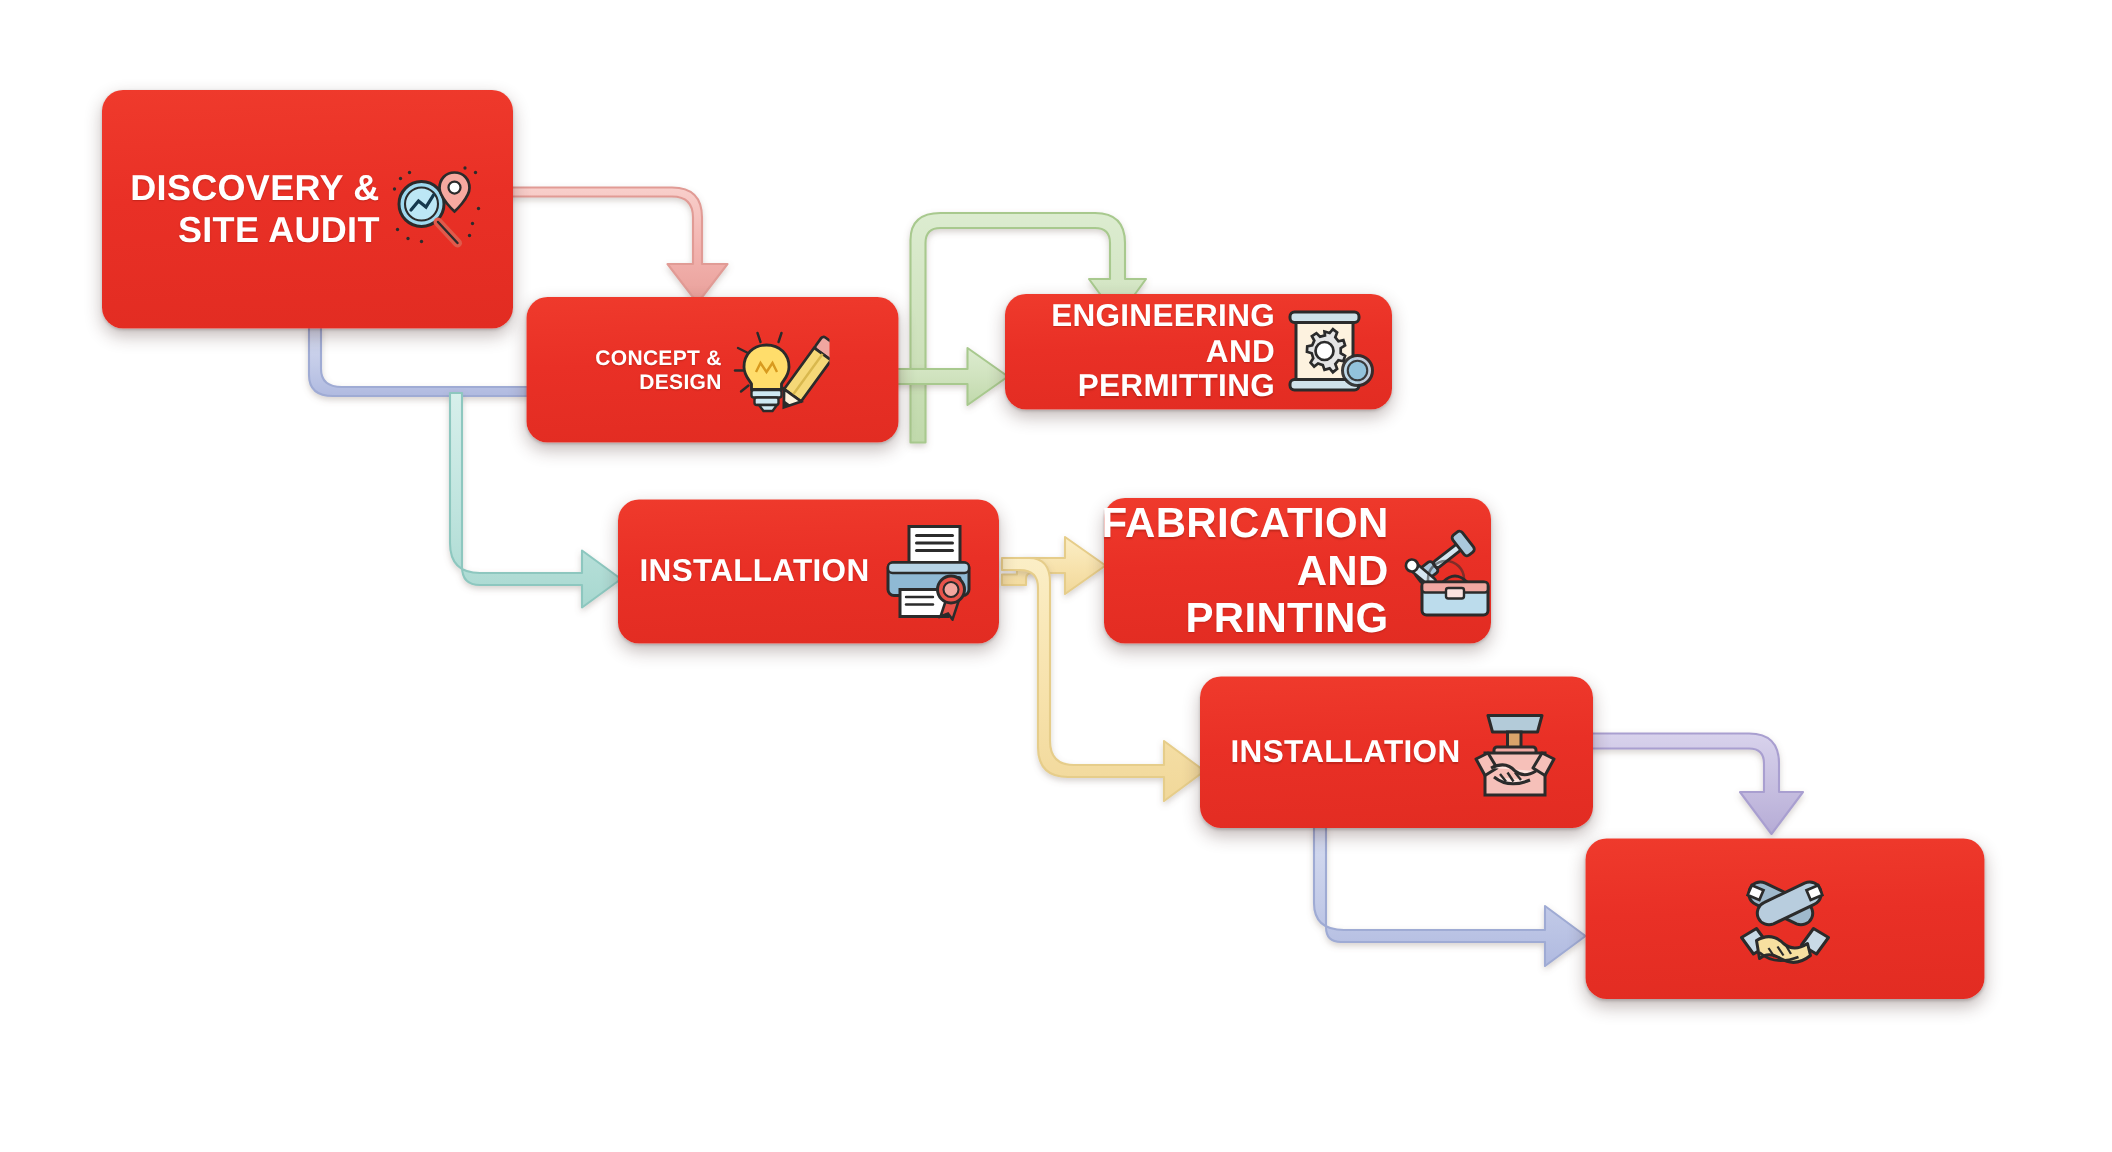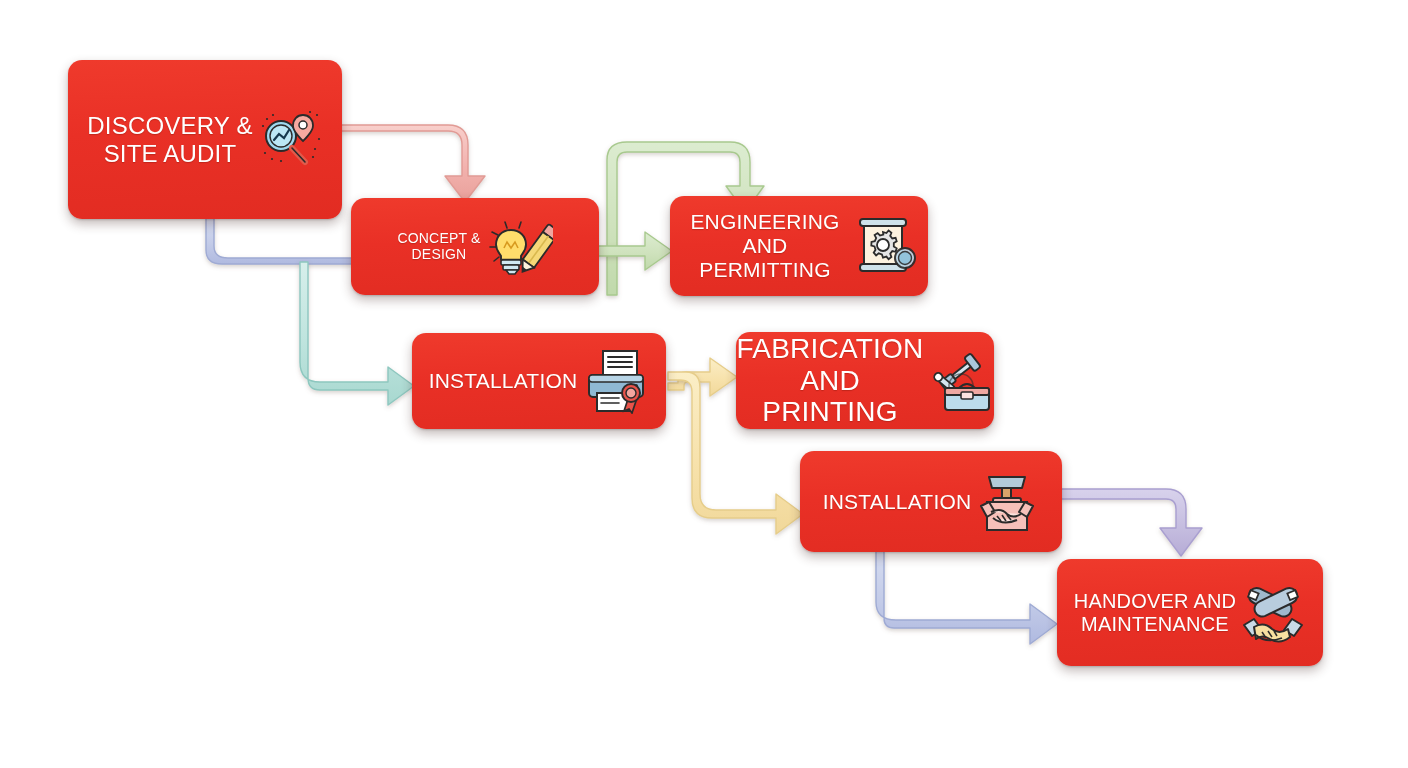--- a/index.html
+++ b/index.html
@@ -29,24 +29,24 @@
   }
   .node-inner{
     display:flex;
     align-items:center;
     justify-content:center;
     gap:4px;
     width:100%;
   }
   .node-label{
     color:#ffffff;
-    font-weight:400;
+    font-weight:700;
     letter-spacing:.2px;
     line-height:1.14;
-    text-align:center;
+    text-align:right;
     text-shadow:0 1px 1px rgba(120,20,10,.35);
     white-space:pre-line;
     flex:0 1 auto;
   }
   .node-icon{flex:0 0 auto;display:block;}
 
   
   #node-discovery .node-label{font-size:24px;}
   #node-concept   .node-label{font-size:14px;}
   #node-engineering .node-label{font-size:21px;}
@@ -227,21 +227,21 @@
           <rect x="46" y="6" width="14" height="10" rx="2" fill="#f0a6a0" stroke="#2b2b2b" stroke-width="1.8"></rect>
           <rect x="46" y="16" width="14" height="34" fill="#f5d877" stroke="#2b2b2b" stroke-width="1.8"></rect>
           <line x1="53" y1="16" x2="53" y2="50" stroke="#d8b84e" stroke-width="1.6"></line>
           <path d="M46 50 l7 10 l7 -10 Z" fill="#fdf3dc" stroke="#2b2b2b" stroke-width="1.8"></path>
           <path d="M50 56 l3 4 l3 -4 Z" fill="#2b2b2b"></path>
         </g>
       </svg>
     </div>
   </div>
 
-  <div class="node" id="node-engineering" style="left:670px;top:196px;width:258px;height:100px;">
+  <div class="node" id="node-engineering" style="left:670px;top:196px;width:258px;height:77px;">
     <div class="node-inner">
       <div class="node-label">ENGINEERING
 AND PERMITTING</div>
       <svg class="node-icon" width="64" height="62" viewBox="0 0 64 62">
         <rect x="10" y="8" width="38" height="44" fill="#fdf2df" stroke="#2b2b2b" stroke-width="2"></rect>
         <rect x="6" y="4" width="46" height="7" rx="3" fill="#cfe2ea" stroke="#2b2b2b" stroke-width="2"></rect>
         <rect x="6" y="49" width="46" height="7" rx="3" fill="#cfe2ea" stroke="#2b2b2b" stroke-width="2"></rect>
         <g fill="#e5e5e5" stroke="#2b2b2b" stroke-width="1.8">
           <path d="M29 17 l3.4 1 l2.2 -2.6 l2.8 2.3 l-1.2 3.2 l2.1 2.6 l3.3 -0.7 l1.1 3.5 l-2.9 1.8 l0 3.4 l2.9 1.8 l-1.1 3.5 l-3.3 -0.7 l-2.1 2.6 l1.2 3.2 l-2.8 2.3 l-2.2 -2.6 l-3.4 1 l-1.1 -3.2 l-3.2 -1.1 l-2.6 2.1 l-2.4 -2.7 l1.8 -2.9 l-1 -3.3 l-3.2 -1 l0.2 -3.6 l3.3 -0.7 l1.4 -3.1 l-1.6 -3 l3 -2 l2.4 2.4 l3.3 -0.9 Z"></path>
           <circle cx="29" cy="30" r="6" fill="#ffffff"></circle>
@@ -316,22 +316,20 @@
           <line x1="22" y1="48" x2="26" y2="53"></line>
             <line x1="27" y1="47" x2="31" y2="53"></line>
           <line x1="32" y1="47" x2="36" y2="52"></line>
         </g>
       </svg>
     </div>
   </div>
 
   <div class="node" id="node-handover" style="left:1057px;top:559px;width:266px;height:107px;">
     <div class="node-inner">
-      <div class="node-label">HANDOVER AND
-MAINTENANCE</div>
       <svg class="node-icon" width="66" height="68" viewBox="0 0 66 68">
         <g transform="rotate(-22 33 26)">
           <path d="M18 4 c-5 3 -6 9 -2 13 l20 22 c3 3 8 3 11 0 c3 -3 3 -8 0 -11 L27 6 c-3 -3 -6 -3 -9 -2 Z" fill="#9fb9cc" stroke="#2b2b2b" stroke-width="2"></path>
           <path d="M18 4 l6 6 l-5 5 l-6 -6 Z" fill="#ffffff" stroke="#2b2b2b" stroke-width="1.8"></path>
         </g>
         <g transform="rotate(22 33 26)">
           <path d="M48 4 c5 3 6 9 2 13 L30 39 c-3 3 -8 3 -11 0 c-3 -3 -3 -8 0 -11 L39 6 c3 -3 6 -3 9 -2 Z" fill="#b8cdde" stroke="#2b2b2b" stroke-width="2"></path>
           <path d="M48 4 l-6 6 l5 5 l6 -6 Z" fill="#ffffff" stroke="#2b2b2b" stroke-width="1.8"></path>
         </g>
         <path d="M4 46 l10 -6 l8 11 l-10 6 Z" fill="#c9dae6" stroke="#2b2b2b" stroke-width="2" stroke-linejoin="round"></path>

